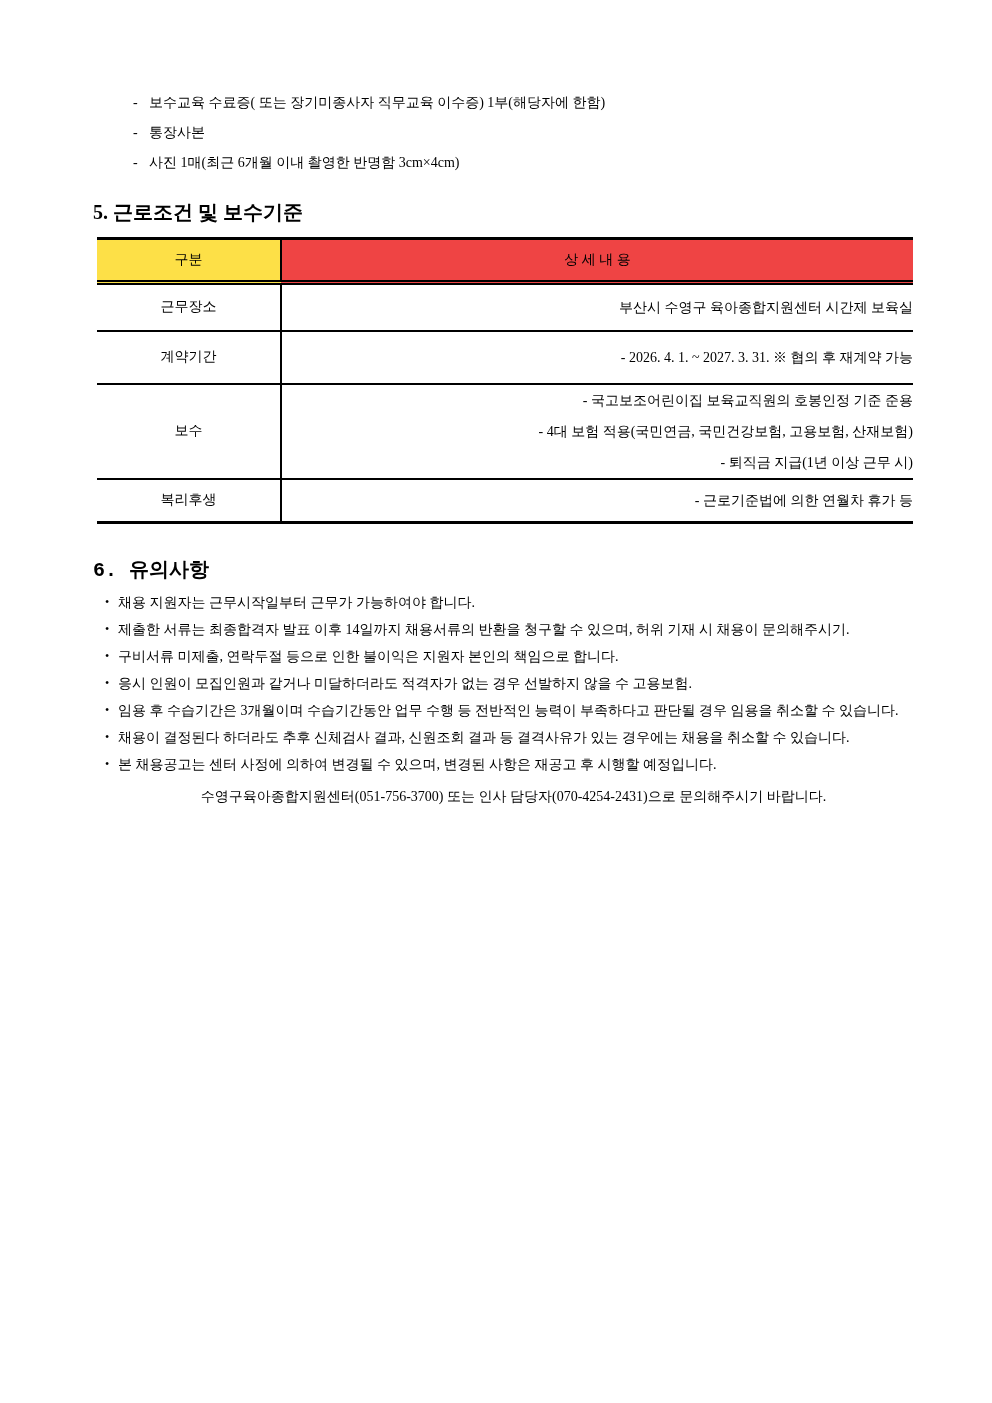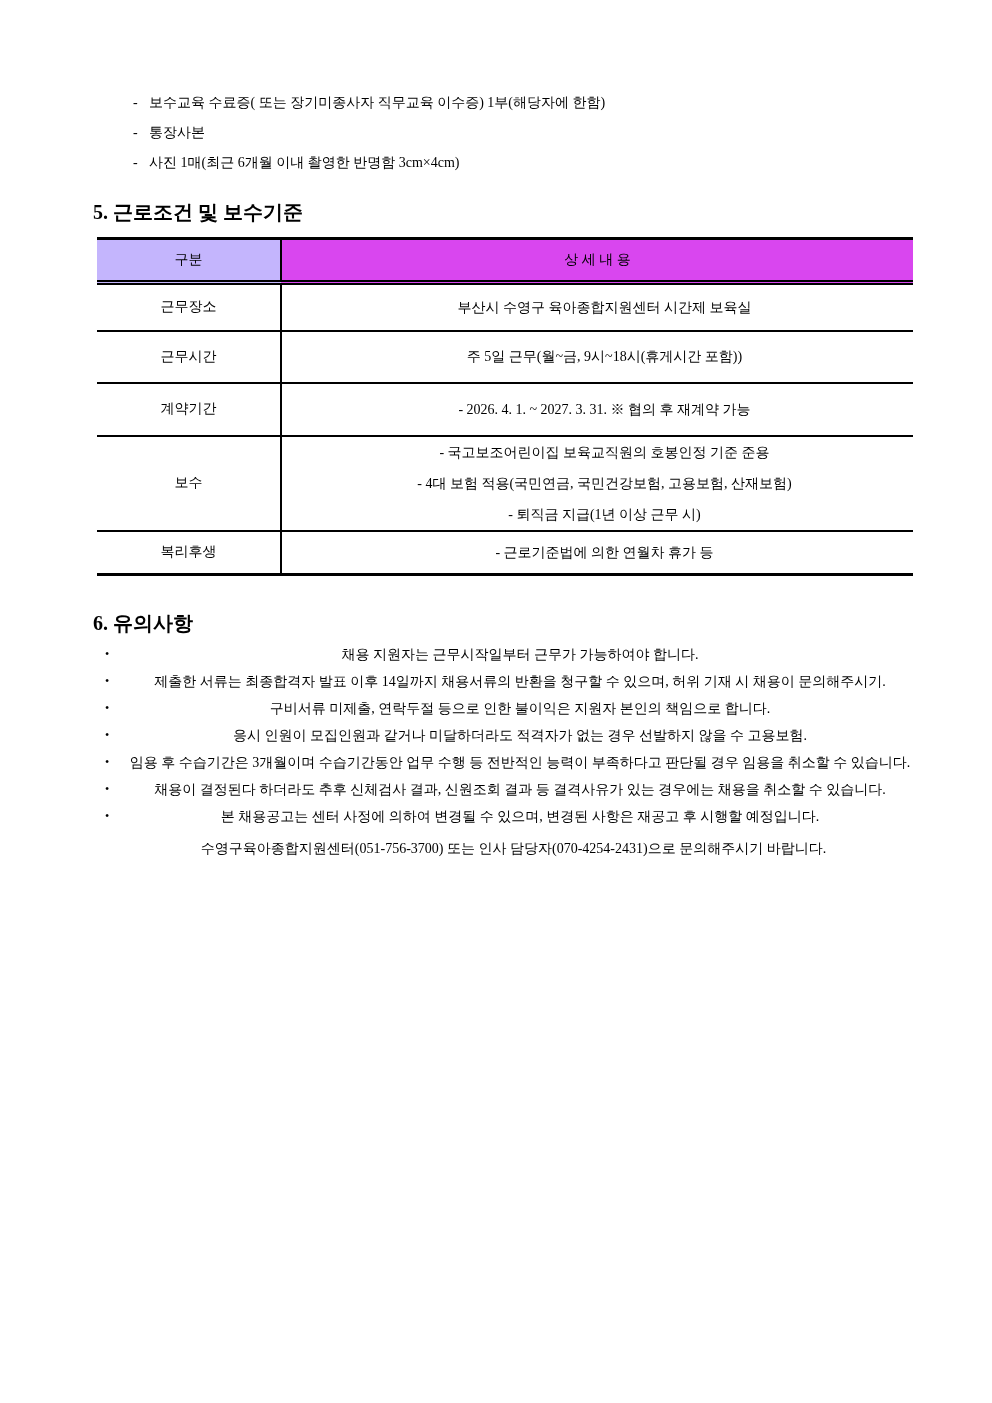--- a/index.html
+++ b/index.html
@@ -30,21 +30,21 @@
   .dash-item .text { flex: 1; }
 
   
   .section-title {
     margin: 0 0 0 93px;
     font-size: 20px;
     font-weight: bold;
     line-height: 24px;
   }
   .title-5 { margin-top: 22px; }
-  .title-6 { margin-top: 35px; }
+  .title-6 { margin-top: 35px; font-family: Liberation Mono, monospace; }
   .title-7 { margin-top: 41px; }
 
   
   .work-table {
     margin: 13px 0 0 97px;
     width: 816px;
     border-collapse: collapse;
     table-layout: fixed;
     font-size: 14px;
   }
@@ -60,35 +60,35 @@
     text-align: center;
     border-right: 2px solid #000;
   }
   .work-table thead th {
     border-bottom: 5px double #000;
     height: 44px;
     text-align: center;
   }
   .work-table tbody tr { border-bottom: 2px solid #000; }
   .work-table tbody tr:last-child { border-bottom: none; }
-  .work-table td.content { padding-left: 14px; text-align: center; line-height: 31px; }
+  .work-table td.content { padding-left: 14px; text-align: right; line-height: 31px; }
   .r1 { height: 48px; }
   .r2 { height: 52px; }
   .r3 { height: 53px; }
   .r4 { height: 92px; }
   .r5 { height: 44px; margin-top: 42px; }
 
   
   .notices {
     margin: 6px 70px 0 105px;
     line-height: 27px;
   }
   .notice-item { display: flex; }
   .notice-item .marker { width: 13px; flex: 0 0 13px; font-size: 12px; }
-  .notice-item .text { flex: 1; text-align: center; }
+  .notice-item .text { flex: 1; }
 
   
   .contact {
     margin: 5px 70px 0 105px;
     line-height: 27px;
     text-align: center;
   }
 </style>
 </head>
 <body>
@@ -112,35 +112,29 @@
 
   <div class="section-title title-5">5. 근로조건 및 보수기준</div>
 
   <table class="work-table">
     <colgroup>
         <col class="c1">
         <col class="c2">
       </colgroup>
     <thead>
       <tr>
-        <th class="col1" style="background-color: #c4b5fd;">구분</th>
-        <th style="background-color: #d946ef;">상 세 내 용</th>
+        <th class="col1" style="background-color: #fde047;">구분</th>
+        <th style="background-color: #ef4444;">상 세 내 용</th>
       </tr>
     </thead>
     <tbody>
       <tr class="r1">
         <td class="col1">근무장소</td>
         <td class="content">
           <div>부산시 수영구 육아종합지원센터 시간제 보육실</div>
-        </td>
-      </tr>
-      <tr class="r2">
-        <td class="col1">근무시간</td>
-        <td class="content">
-          <div>주 5일 근무(월~금, 9시~18시(휴게시간 포함))</div>
         </td>
       </tr>
       <tr class="r3">
         <td class="col1">계약기간</td>
         <td class="content">
           <div>- 2026. 4. 1. ~ 2027. 3. 31. ※ 협의 후 재계약 가능</div>
         </td>
       </tr>
       <tr class="r4">
         <td class="col1">보수</td>

